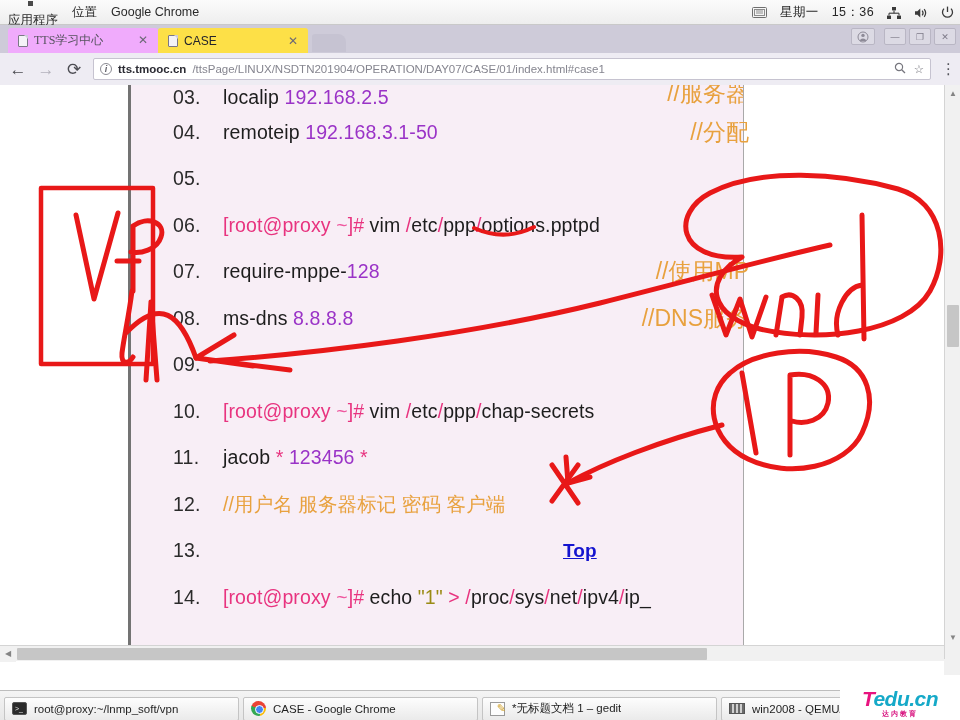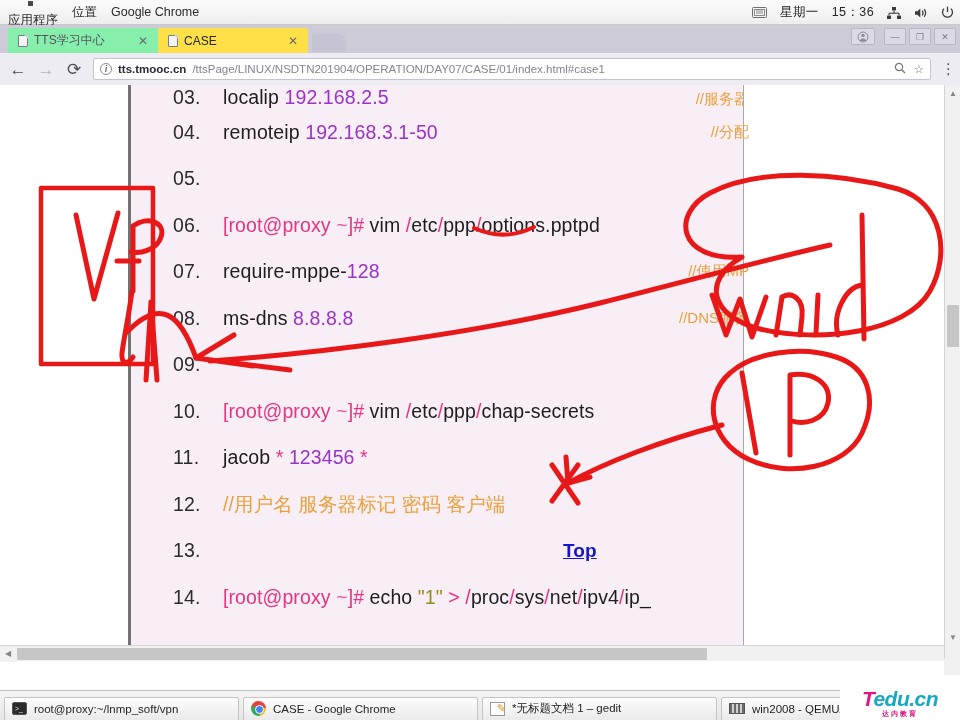--- a/index.html
+++ b/index.html
@@ -40,21 +40,21 @@
     display: flex; align-items: flex-end; padding-left: 8px;
   }
   .tab {
     height: 25px; min-width: 150px; max-width: 170px;
     display: flex; align-items: center; gap: 6px;
     padding: 0 8px 0 10px;
     font-size: 12px; color: #3a3a44;
     position: relative;
     border-top-left-radius: 3px; border-top-right-radius: 3px;
   }
-  .tab.inactive { background: #86efac; color: #55525e; }
+  .tab.inactive { background: #f0abfc; color: #55525e; font-family: Liberation Serif, serif; }
   .tab.active { background: #fde047; color: #24242c; }
   .tab .tab-title { flex: 1; overflow: hidden; white-space: nowrap; text-overflow: ellipsis; }
   .tab-close { font-size: 12px; color: #6b6876; padding: 0 2px; }
   .tab-doc-icon { width: 10px; height: 12px; border: 1px solid #7b7886; border-radius: 1px; background:#f4f3f7; position:relative; }
   .tab-doc-icon:after{ content:""; position:absolute; right:-1px; top:-1px; border-left:4px solid transparent; border-top:4px solid #cecbd9;}
   .newtab {
     width: 34px; height: 18px; margin-left: 4px; margin-bottom: 1px;
     background: #c6c3d2; border-radius: 3px 8px 0 0;
   }
   .wincontrols {
@@ -129,21 +129,21 @@
   .c-cmt   { color: #e8a13e; }
   .c-plain { color: #1d1d1d; }
   .toplink {
     color: #1414cf; text-decoration: underline;
     font-weight: bold; font-size: 19px;
   }
 
   
   .side-cmt {
     position: absolute; right: -6px; white-space: nowrap;
-    color: #e8a13e; font-size: 15px;
+    color: #e8a13e; font-size: 23px;
   }
 
   
   #vscroll {
     position: absolute; right: 0; top: 0; width: 16px; height: 576px;
     background: #f1f1f1; border-left: 1px solid #d4d4d4;
   }
   .sb-arrow {
     width: 16px; height: 16px; display:flex; align-items:center; justify-content:center;
     font-size: 8px; color: #848484; background: #f1f1f1;

